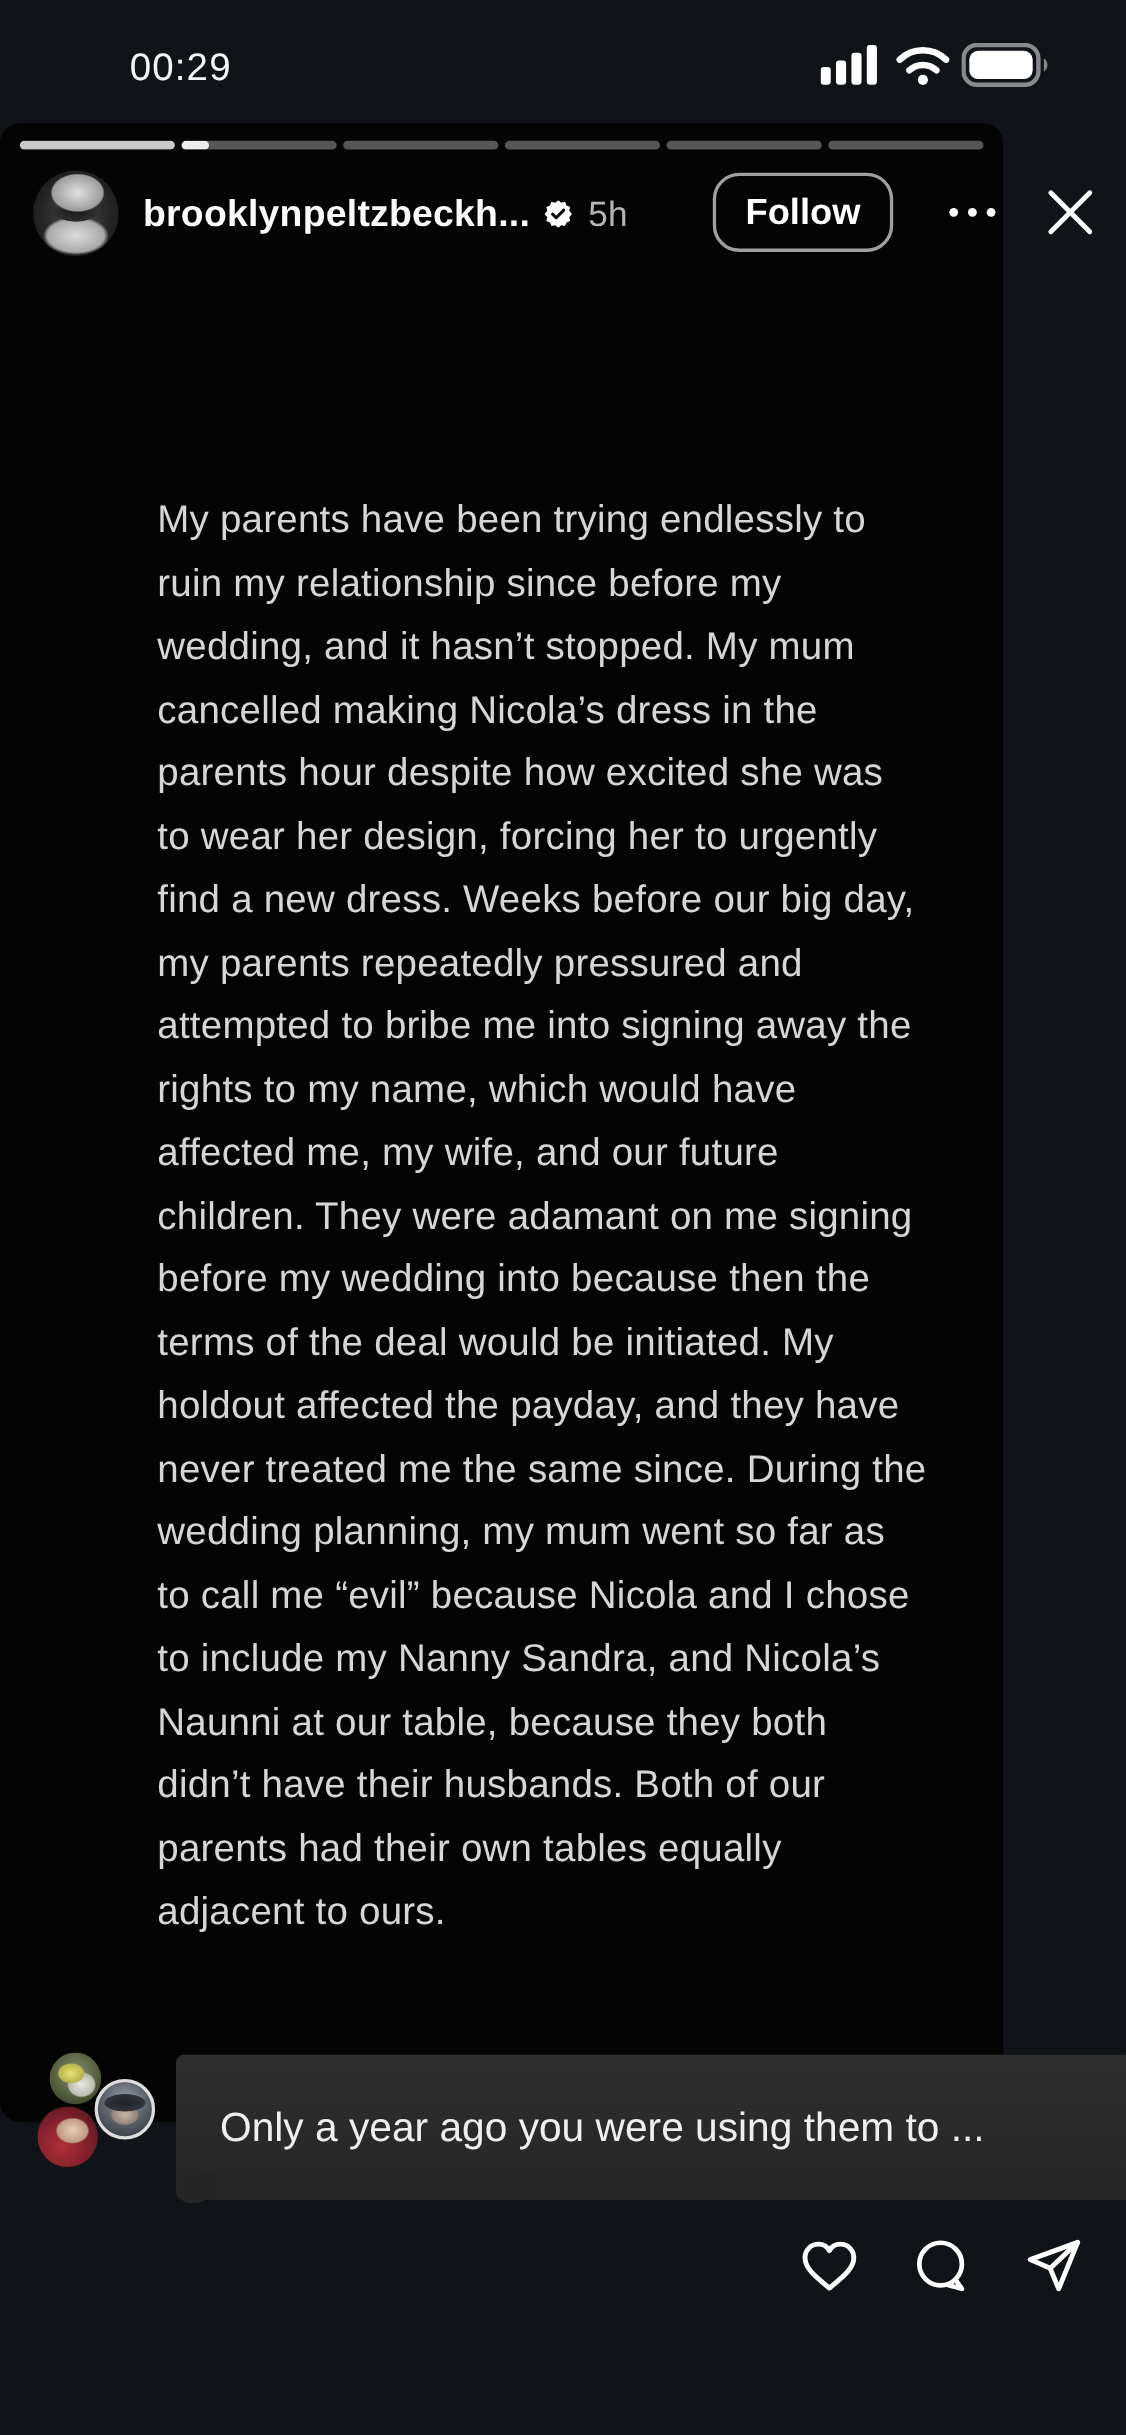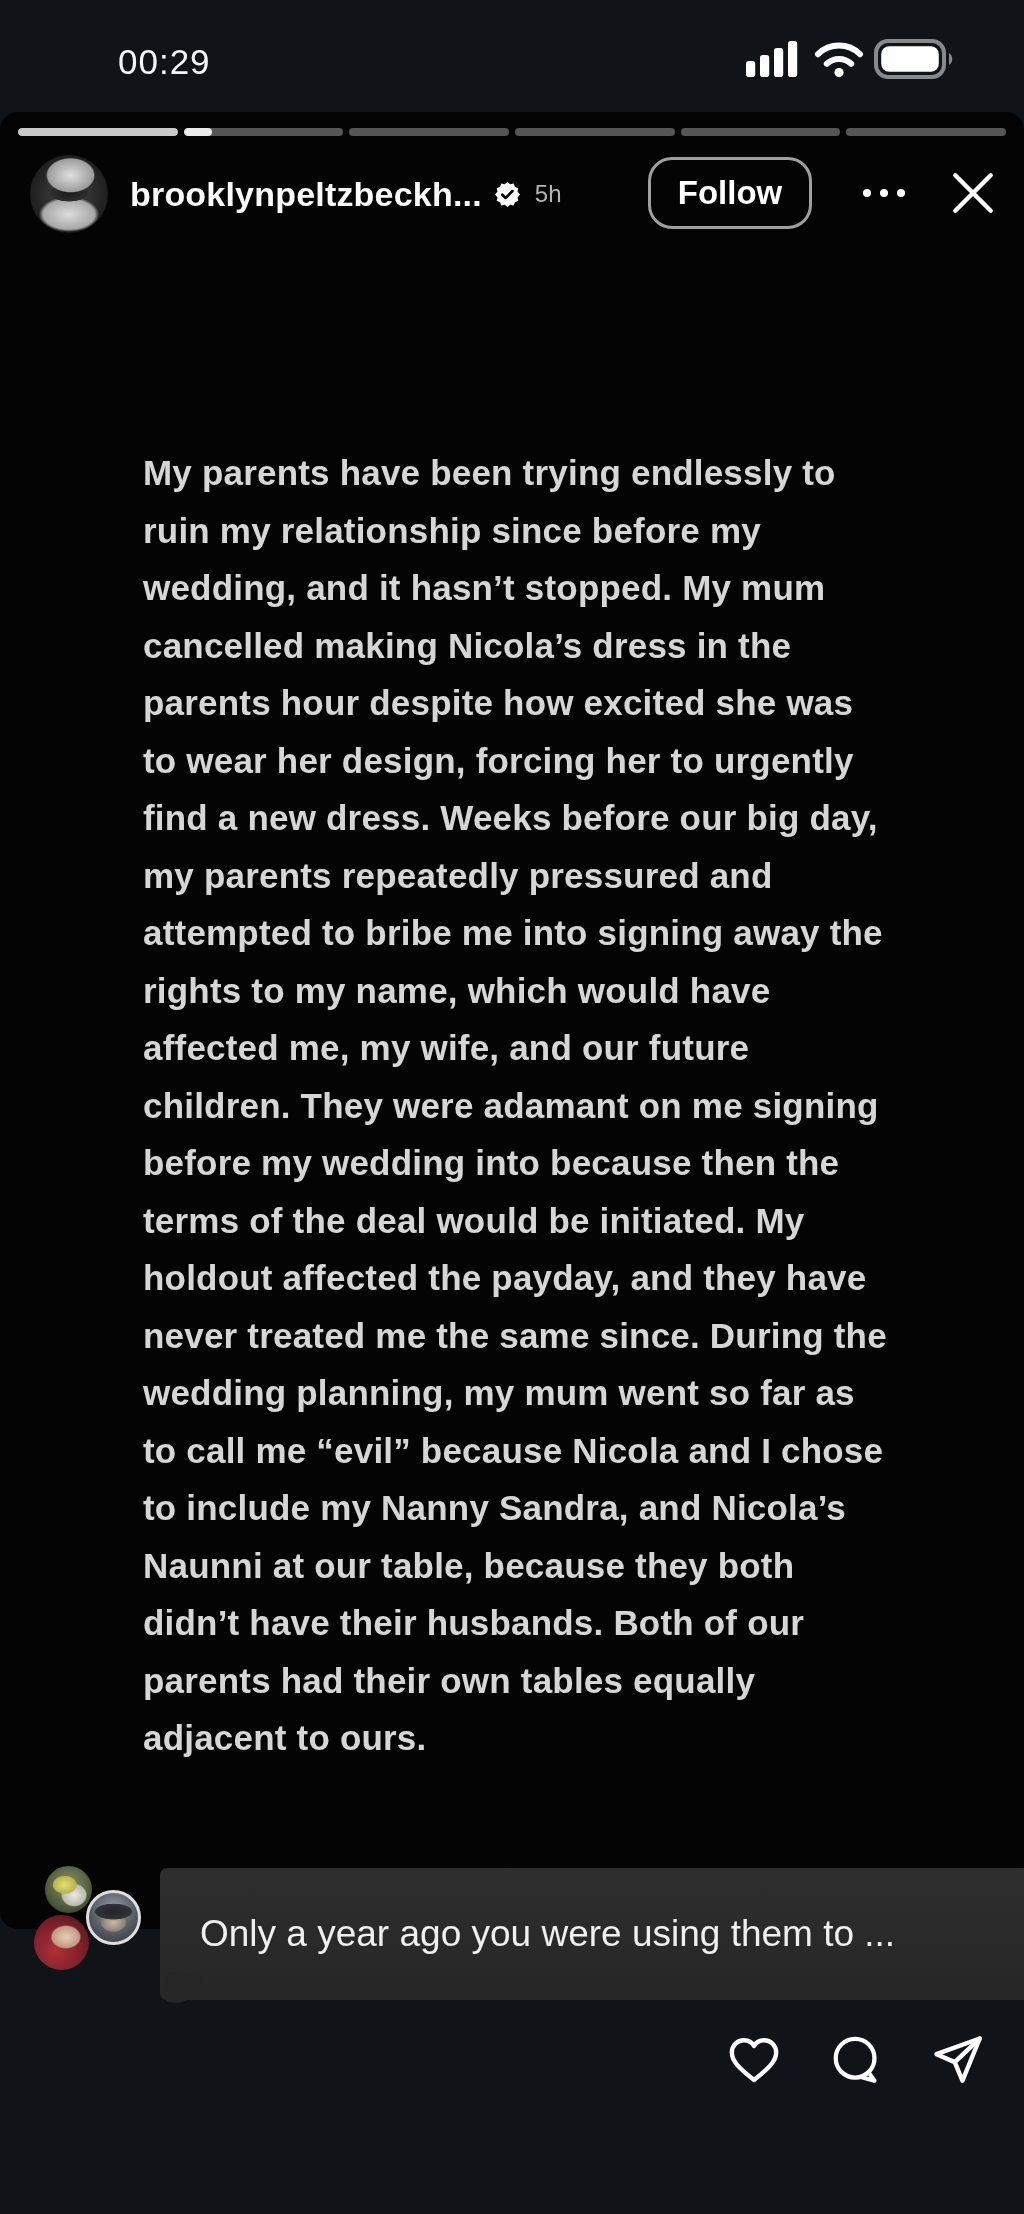--- a/index.html
+++ b/index.html
@@ -5,50 +5,50 @@
   * { margin:0; padding:0; box-sizing:border-box; }
   html,body { width:1024px; }
   body { font-family:"Liberation Sans", sans-serif; background:#101318; }
   .screen { position:relative; width:1024px; height:2214px; background:#101318; overflow:hidden; }
 
   
   .statusbar-time { position:absolute; left:118px; top:42px; color:#f4f5f7; font-size:35px; font-weight:400; letter-spacing:1px; }
   .statusbar-icons { position:absolute; right:66px; top:40px; display:flex; align-items:center; gap:10px; height:42px; }
 
   
-  .story-card { position:absolute; left:0; top:112px; width:1024px; height:1817px; background:#040404; border-radius:18px; }
+  .story-card { position:absolute; left:0; top:112px; width:912px; height:1817px; background:#040404; border-radius:18px; }
 
   
   .progress-row { position:absolute; left:18px; right:18px; top:16px; display:flex; gap:6px; }
   .seg { flex:1; height:8px; background:rgba(255,255,255,0.33); border-radius:4px; overflow:hidden; }
   .seg-fill { height:100%; background:#ececec; border-radius:4px; }
   .seg-fill.done { background:#c9c9c9; }
 
   
   .story-header { position:absolute; left:0; top:43px; width:1024px; height:72px; }
   .avatar-main { position:absolute; left:30px; top:0; width:78px; height:78px; border-radius:50%;
       background:
         radial-gradient(ellipse 42% 30% at 52% 26%, #e0e0e0 0%, #9c9c9c 70%, rgba(0,0,0,0) 75%),
         radial-gradient(ellipse 30% 14% at 50% 48%, #1a1a1a 0%, #2e2e2e 80%, rgba(0,0,0,0) 85%),
         radial-gradient(ellipse 55% 32% at 50% 76%, #dcdcdc 0%, #a8a8a8 60%, rgba(0,0,0,0) 70%),
         radial-gradient(circle at 50% 50%, #4a4a4a 0%, #242424 60%, #101010 100%); }
   .user-row { position:absolute; left:130px; top:0; height:78px; display:flex; align-items:center; gap:13px; }
   .username { color:#fafafa; font-size:34px; font-weight:700; letter-spacing:0.2px; }
   .verified { width:25px; height:25px; flex:0 0 auto; }
-  .timestamp { color:#b4b4b4; font-size:24px; font-weight:400; margin-left:2px; }
+  .timestamp { color:#b4b4b4; font-size:32px; font-weight:400; margin-left:2px; }
   .follow-btn { position:absolute; left:648px; top:2px; width:164px; height:72px; border:3px solid rgba(255,255,255,0.62);
       border-radius:24px; display:flex; align-items:center; justify-content:center;
       color:#ffffff; font-size:33px; font-weight:700; background:transparent; }
   .more-btn { position:absolute; left:846px; top:2px; width:76px; height:72px; display:flex; align-items:center; justify-content:center; gap:9px; }
   .more-btn .dot { width:8px; height:8px; border-radius:50%; background:#ffffff; }
   .close-btn { position:absolute; left:938px; top:2px; width:70px; height:72px; display:flex; align-items:center; justify-content:center; }
 
   
   .story-text { position:absolute; left:143px; top:332px; }
-  .story-line { color:#d6d6d6; font-size:35px; line-height:57.5px; white-space:pre; letter-spacing:0.2px; font-weight:700; }
+  .story-line { color:#d6d6d6; font-size:35px; line-height:57.5px; white-space:pre; letter-spacing:0.2px; font-weight:400; }
 
   
   .reply-bubble { position:absolute; left:160px; top:1868px; width:882px; height:132px; border-radius:7px;
       background:linear-gradient(180deg,#2e2e2e 0%, #262626 100%); }
   .reply-bubble::after { content:""; position:absolute; left:6px; bottom:-4px; width:34px; height:30px;
       background:#262626; border-radius:2px 4px 30px 6px; transform:rotate(8deg); }
   .reply-text { position:absolute; left:40px; right:24px; top:0; height:132px; line-height:132px;
       color:#efefef; font-size:37px; white-space:nowrap; overflow:hidden; }
 
   .mini-avatar { position:absolute; border-radius:50%; }

